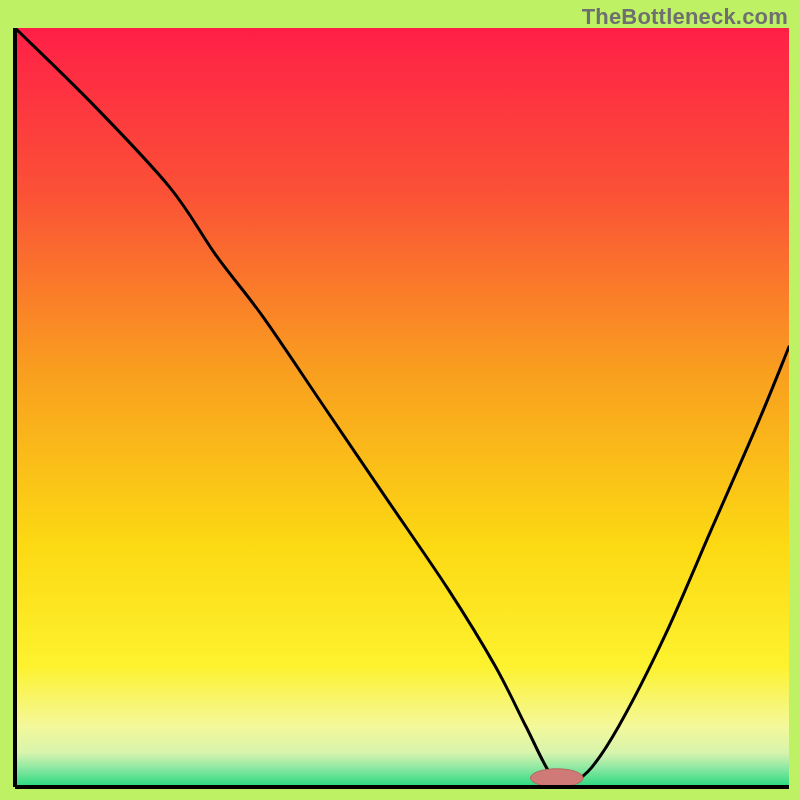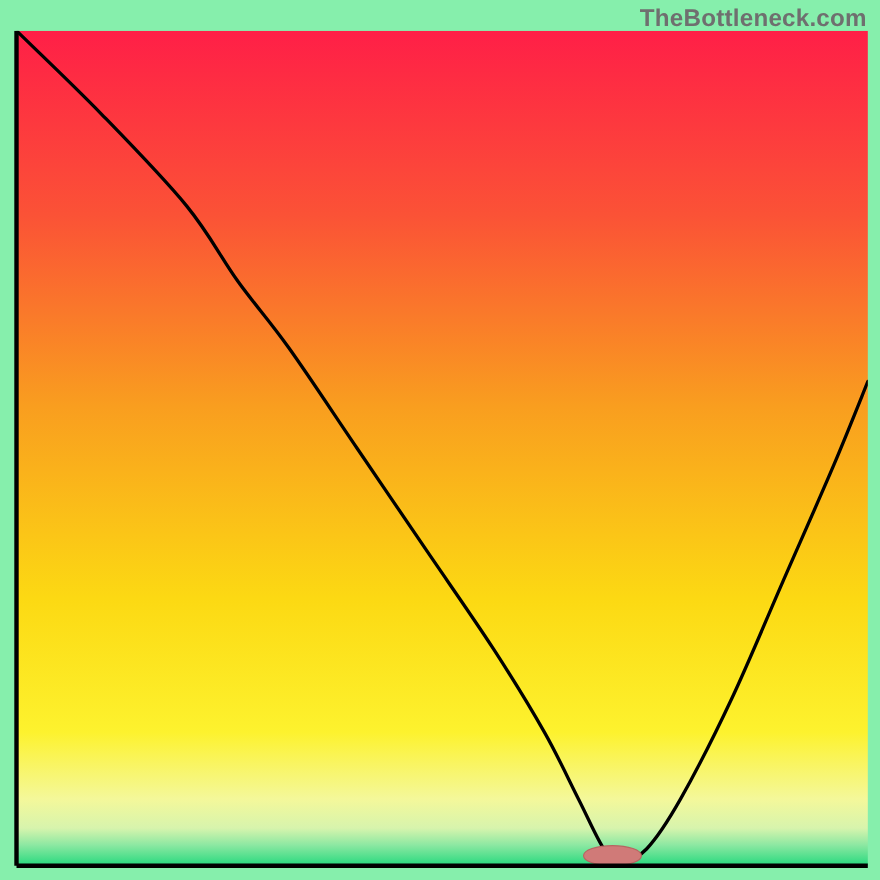--- a/index.html
+++ b/index.html
@@ -8,21 +8,21 @@
     width: 800px;
     height: 800px;
     background: #ffffff;
     font-family: Arial, Helvetica, sans-serif;
     overflow: hidden;
   }
   .stage {
     position: relative;
     width: 800px;
     height: 800px;
-    background: #86efac;
+    background: #bef264;
   }
   .watermark {
     position: absolute;
     top: 4px;
     right: 12px;
     font-size: 22px;
     font-weight: 600;
     color: #6f6f6f;
     letter-spacing: 0.2px;
   }

